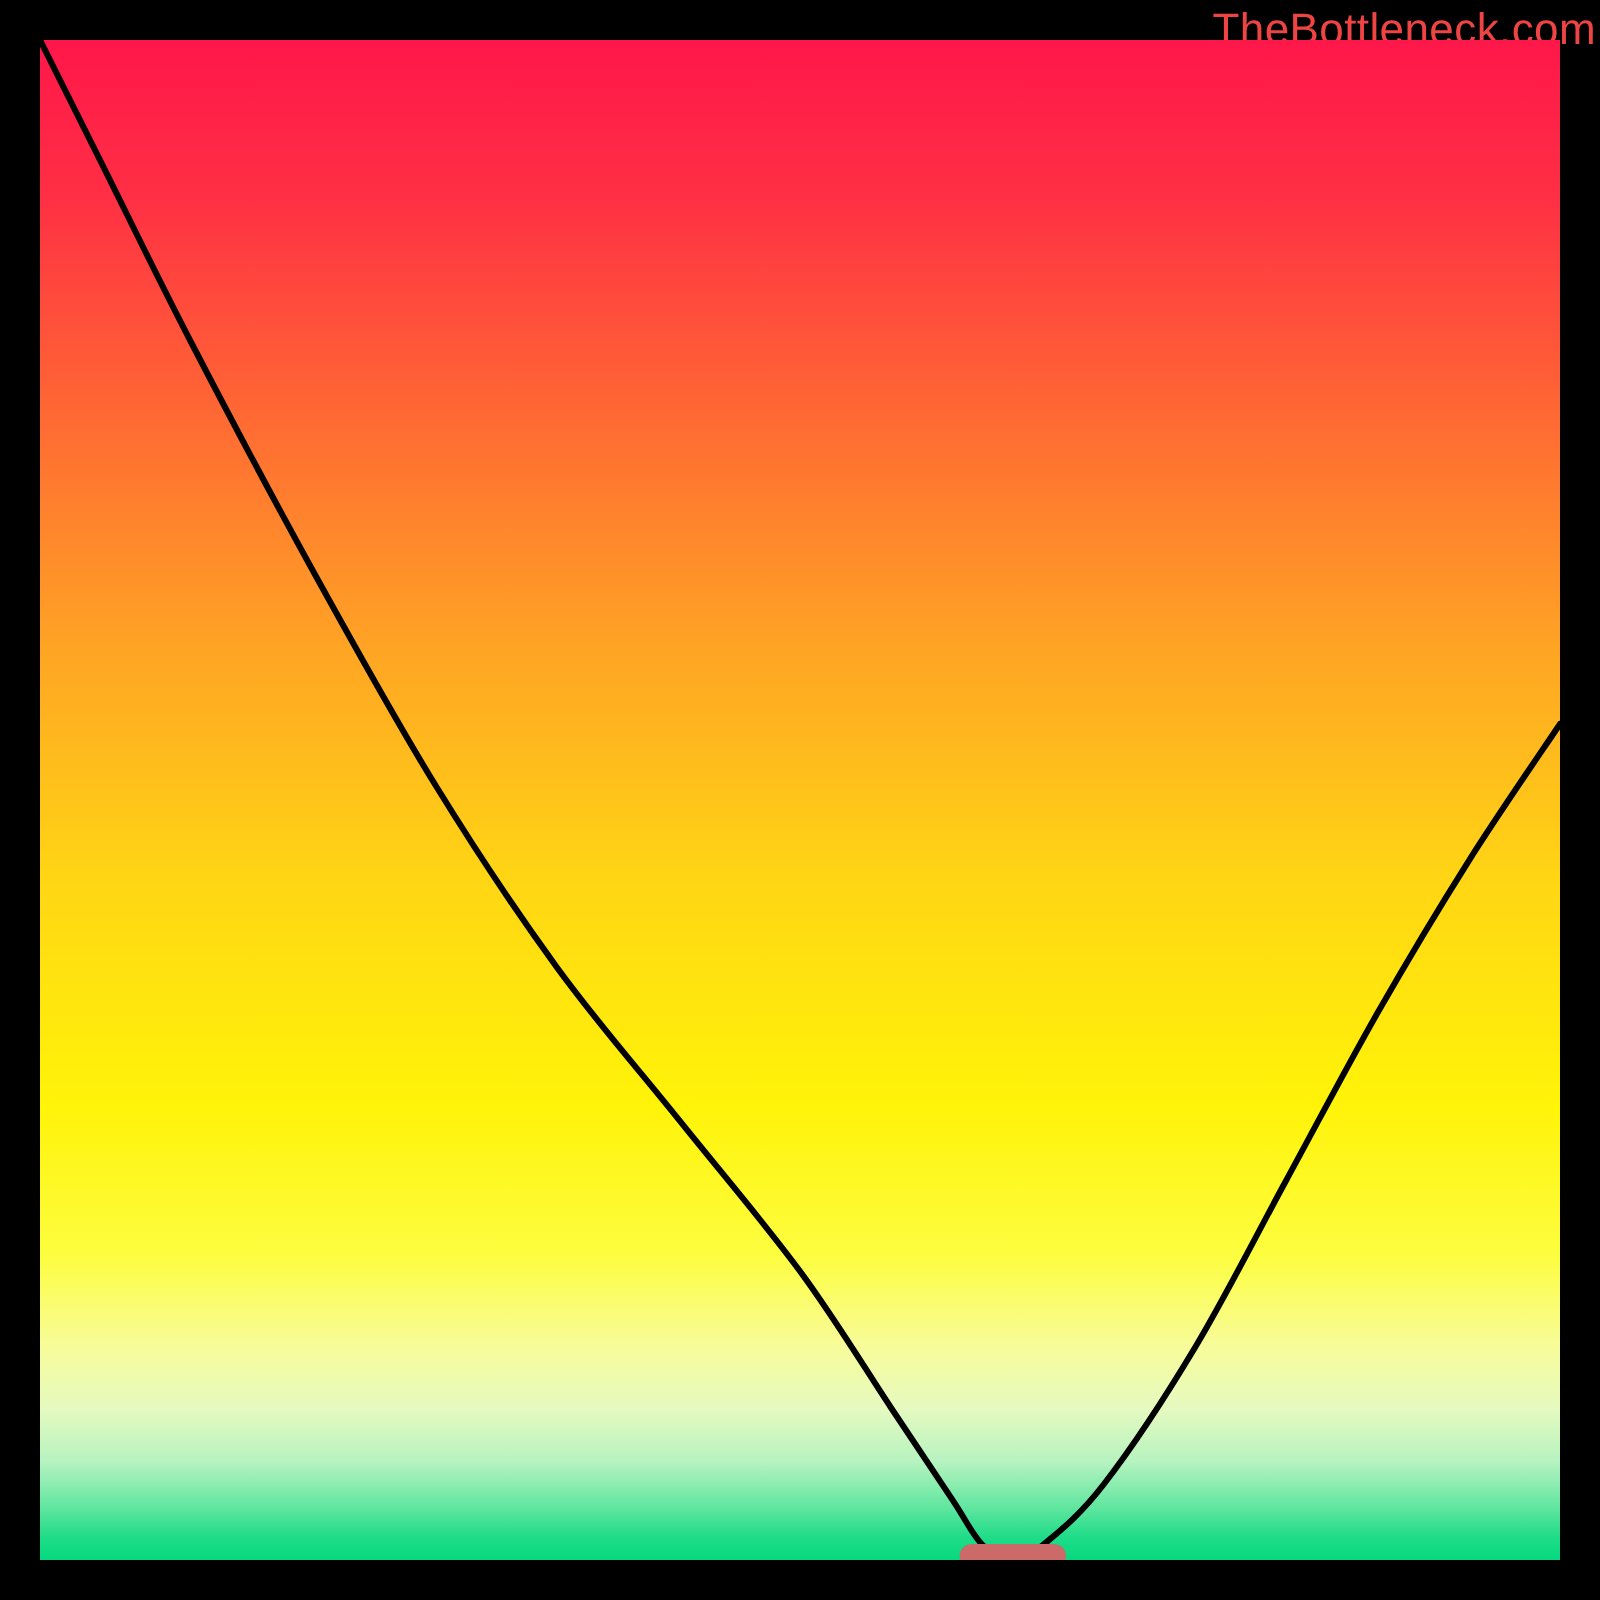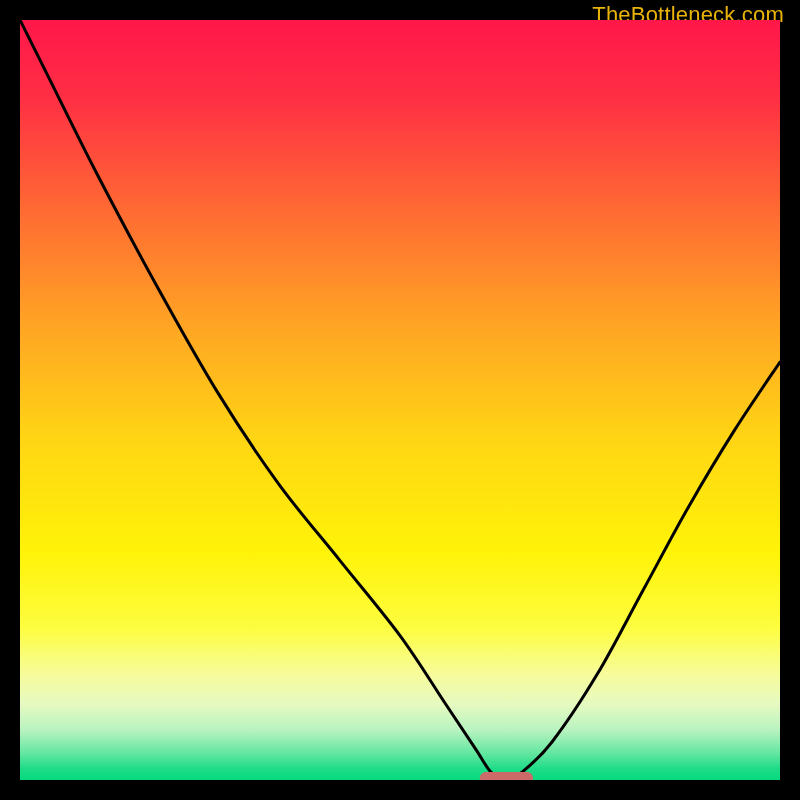--- a/index.html
+++ b/index.html
@@ -19,24 +19,24 @@
   .plot {
     position: absolute;
     left: 20px;
     top: 20px;
     width: 760px;
     height: 760px;
   }
   .watermark {
     position: absolute;
     top: 2px;
-    right: 16px;
+    right: 2px;
     font-family: Arial, Helvetica, sans-serif;
     font-size: 22px;
-    color: #eab308;
+    color: #ef4444;
     font-weight: 500;
     letter-spacing: 0.2px;
   }
   svg { display: block; }
 </style>
 </head>
 <body>
 
 <div class="frame">
   <div class="watermark">TheBottleneck.com</div>

